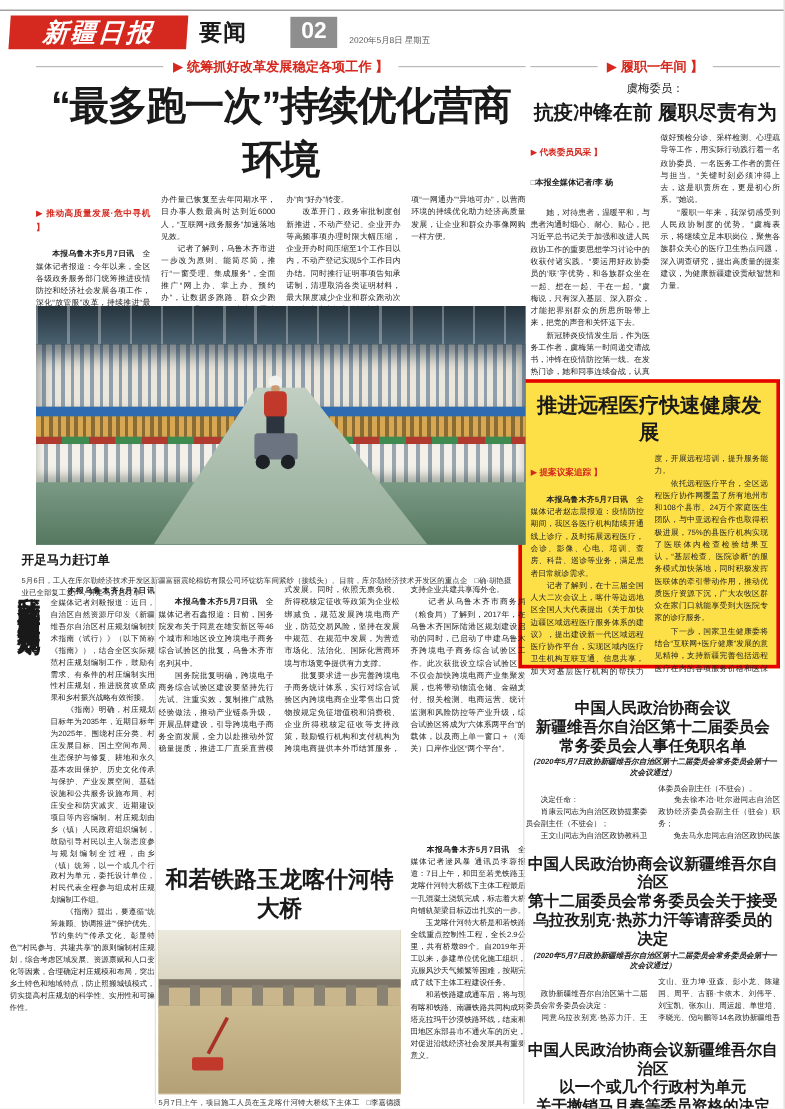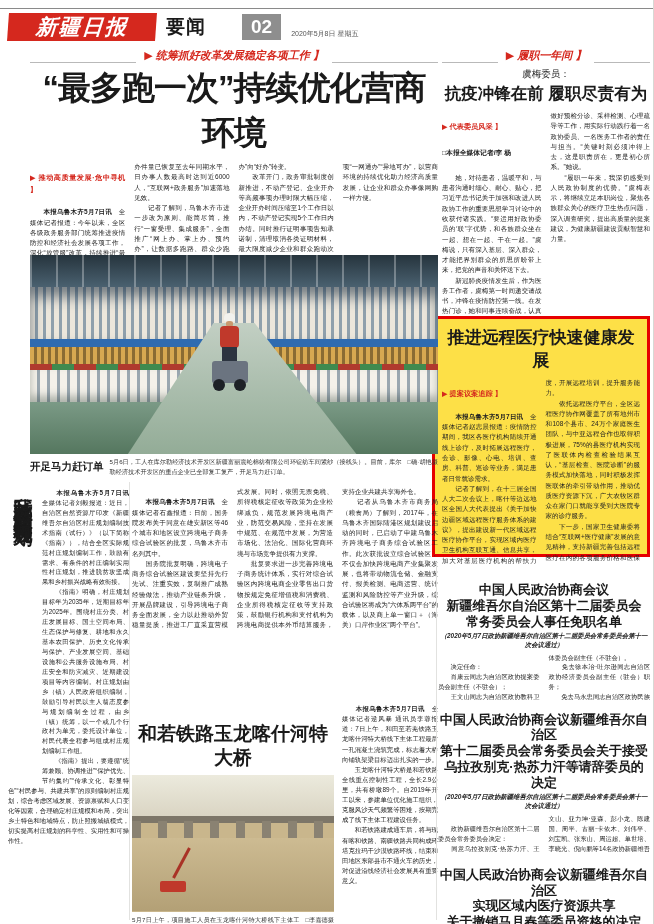--- a/index.html
+++ b/index.html
@@ -10,21 +10,21 @@
   .rule-top{position:absolute;left:0;top:8px;width:654px;height:1px;background:#8a8a8a;}
   
   .masthead{position:absolute;left:8px;top:12px;width:640px;height:30px;display:flex;align-items:center;}
   .logo{width:148px;height:28px;background:#d5281e;color:#fff;display:flex;align-items:center;justify-content:center;
         font-family:"Liberation Serif","DejaVu Serif",serif;font-weight:900;font-style:italic;font-size:21px;
         letter-spacing:2px;transform:skewX(-4deg);}
   .section-name{font-size:19px;font-weight:900;margin-left:10px;letter-spacing:1px;}
   .pagenum{margin-left:36px;background:#8e8e8e;color:#fff;font-weight:900;font-size:19px;padding:2px 9px;}
   .m-date{margin-left:10px;font-size:7px;color:#555;align-self:flex-end;padding-bottom:3px;}
   
-  .kicker{display:flex;align-items:flex-end;gap:8px;font-style:italic;}
+  .kicker{display:flex;align-items:center;gap:8px;}
   .kicker .kline{flex:1;height:1px;background:#b9b9b9;}
   .klabel{color:#d5281e;font-weight:900;font-size:11px;white-space:nowrap;}
   .klabel::before{content:"▶ ";}
   .klabel::after{content:" 】";}
   .tag{display:block;color:#d5281e;font-weight:900;font-size:7.2px;margin-bottom:2px;}
   .tag::before{content:"▶ ";}
   .tag::after{content:" 】";}
   .bt{font-size:6.5px;line-height:1.58;color:#222;text-align:justify;white-space:pre-line;}
   .dl{font-weight:bold;}
   .byline{display:block;font-weight:bold;font-size:6.8px;margin:3px 0 4px 0;}
@@ -67,21 +67,21 @@
      background:linear-gradient(#c2cfc3,#93ac97);}
   .worker{position:absolute;left:178px;top:58px;width:44px;height:86px;}
   .w-cap{position:absolute;left:16px;top:0;width:11px;height:9px;background:#f2f2ee;border-radius:50% 50% 30% 30%;}
   .w-face{position:absolute;left:18px;top:8px;width:7px;height:6px;background:#c9996f;border-radius:40%;}
   .w-torso{position:absolute;left:12px;top:13px;width:19px;height:22px;background:#c0392b;border-radius:4px;}
   .w-legs{position:absolute;left:14px;top:34px;width:15px;height:16px;background:#2c3440;}
   .w-cart{position:absolute;left:4px;top:48px;width:36px;height:22px;background:#6b7480;border-radius:3px 3px 2px 2px;}
   .w-wheel1,.w-wheel2{position:absolute;top:66px;width:12px;height:12px;background:#1d2126;border-radius:50%;}
   .w-wheel1{left:5px;} .w-wheel2{left:26px;}
   
-  .photo-cap{position:absolute;left:30px;top:457px;width:408px;height:26px;display:flex;gap:6px;}
+  .photo-cap{position:absolute;left:18px;top:457px;width:408px;height:26px;display:flex;gap:6px;flex-direction:column;}
   .cap-title{font-size:10.5px;font-weight:900;white-space:nowrap;padding-top:3px;}
   .cap-text{flex:1;font-size:6.2px;line-height:1.55;text-align:justify;color:#333;}
   .credit{float:right;font-size:6.2px;color:#333;margin-left:6px;}
   
   .left-story{position:absolute;left:8px;top:478px;width:121px;height:446px;overflow:hidden;}
   .v-headline{float:left;writing-mode:vertical-rl;font-size:19px;font-weight:900;letter-spacing:2px;
      width:28px;height:300px;margin:4px 6px 4px 0;}
   .left-story .bt{font-size:6.3px;}
   
   .ecom{position:absolute;left:132px;top:487px;width:306px;height:205px;}
@@ -271,21 +271,21 @@
       </div>
       <div class="subhead">（2020年5月7日政协新疆维吾尔自治区第十二届委员会常务委员会第十一次会议通过）</div>
       <div class="cols-2 bt nbody" style="height:46px;">
         <span>　　政协新疆维吾尔自治区第十二届委员会常务委员会决定：
 　　同意乌拉孜别克·热苏力汗、王文山、亚力坤·亚森、彭小龙、陈建国、周平、古丽·卡依木、刘伟平、刘宝凯、张东山、周运超、单世培、李晓光、倪向鹏等14名政协新疆维吾尔自治区第十二届委员会委员请辞去委员职务。</span>
       </div>
     </div>
     <div class="notice">
       <div class="h-notice">
         <span>中国人民政治协商会议新疆维吾尔自治区</span>
-        <span>实现区域内医疗资源共享</span>
+        <span>以一个或几个行政村为单元</span>
         <span>关于撤销马月春等委员资格的决定</span>
       </div>
       <div class="subhead">（2020年5月7日政协新疆维吾尔自治区第十二届委员会常务委员会第十一次会议通过）</div>
 
     </div>
   </div>
 
   <div class="sep-v1"></div>
   <div class="sep-v2"></div>
 </div>

